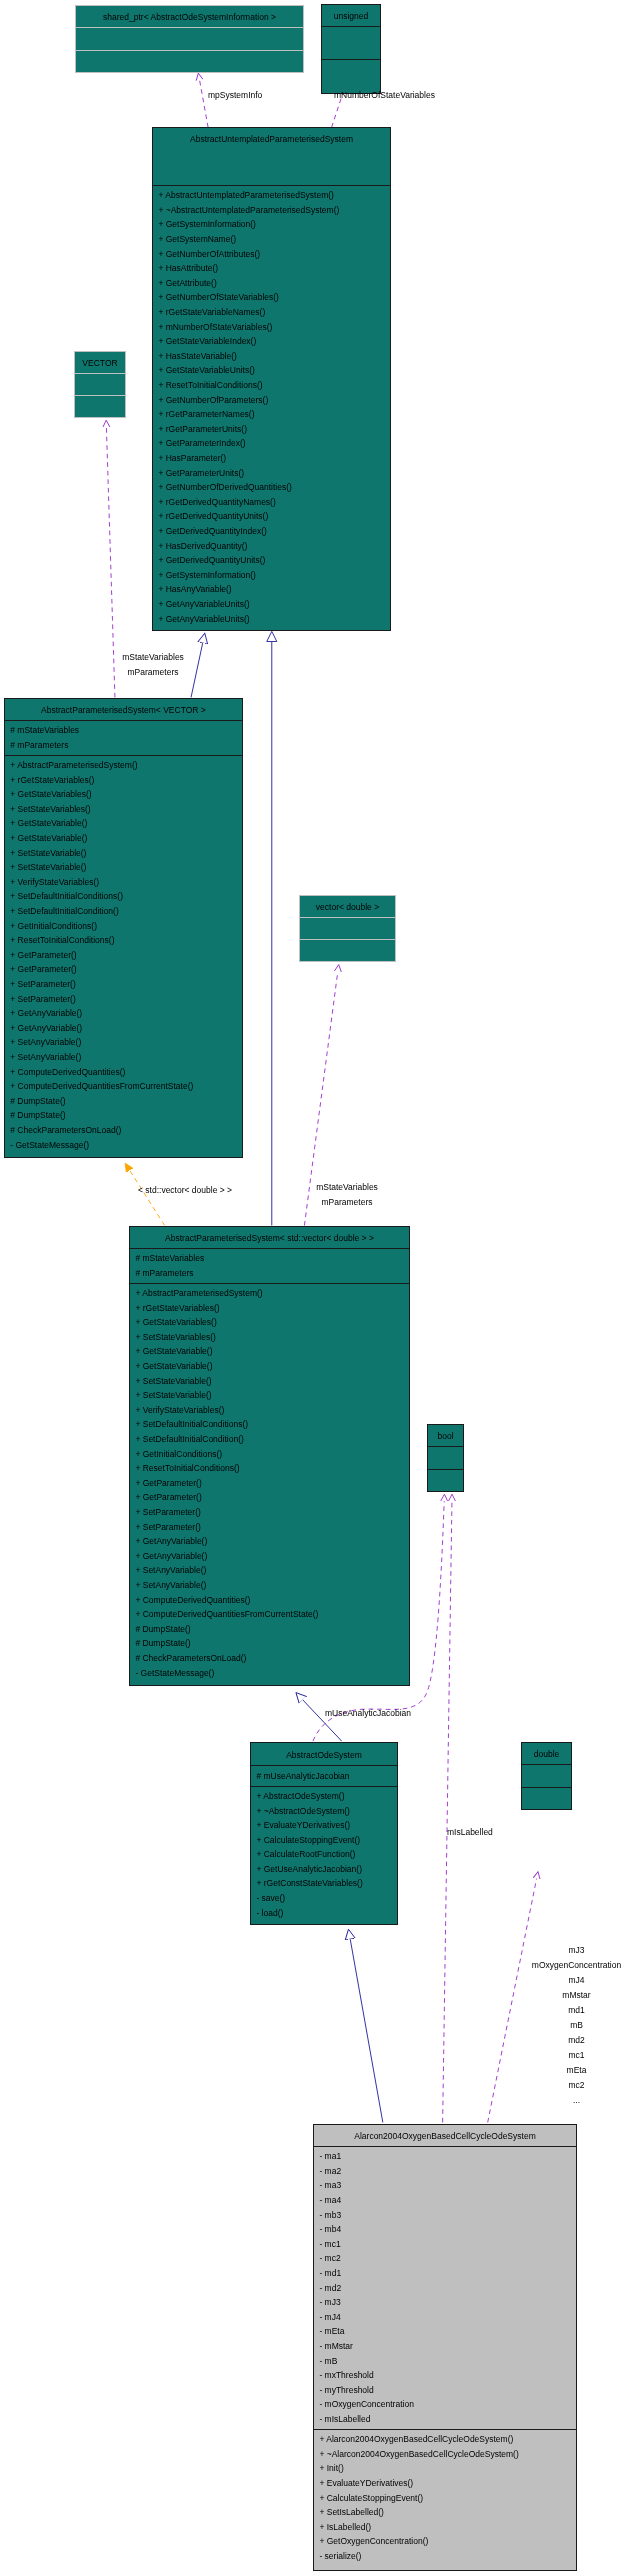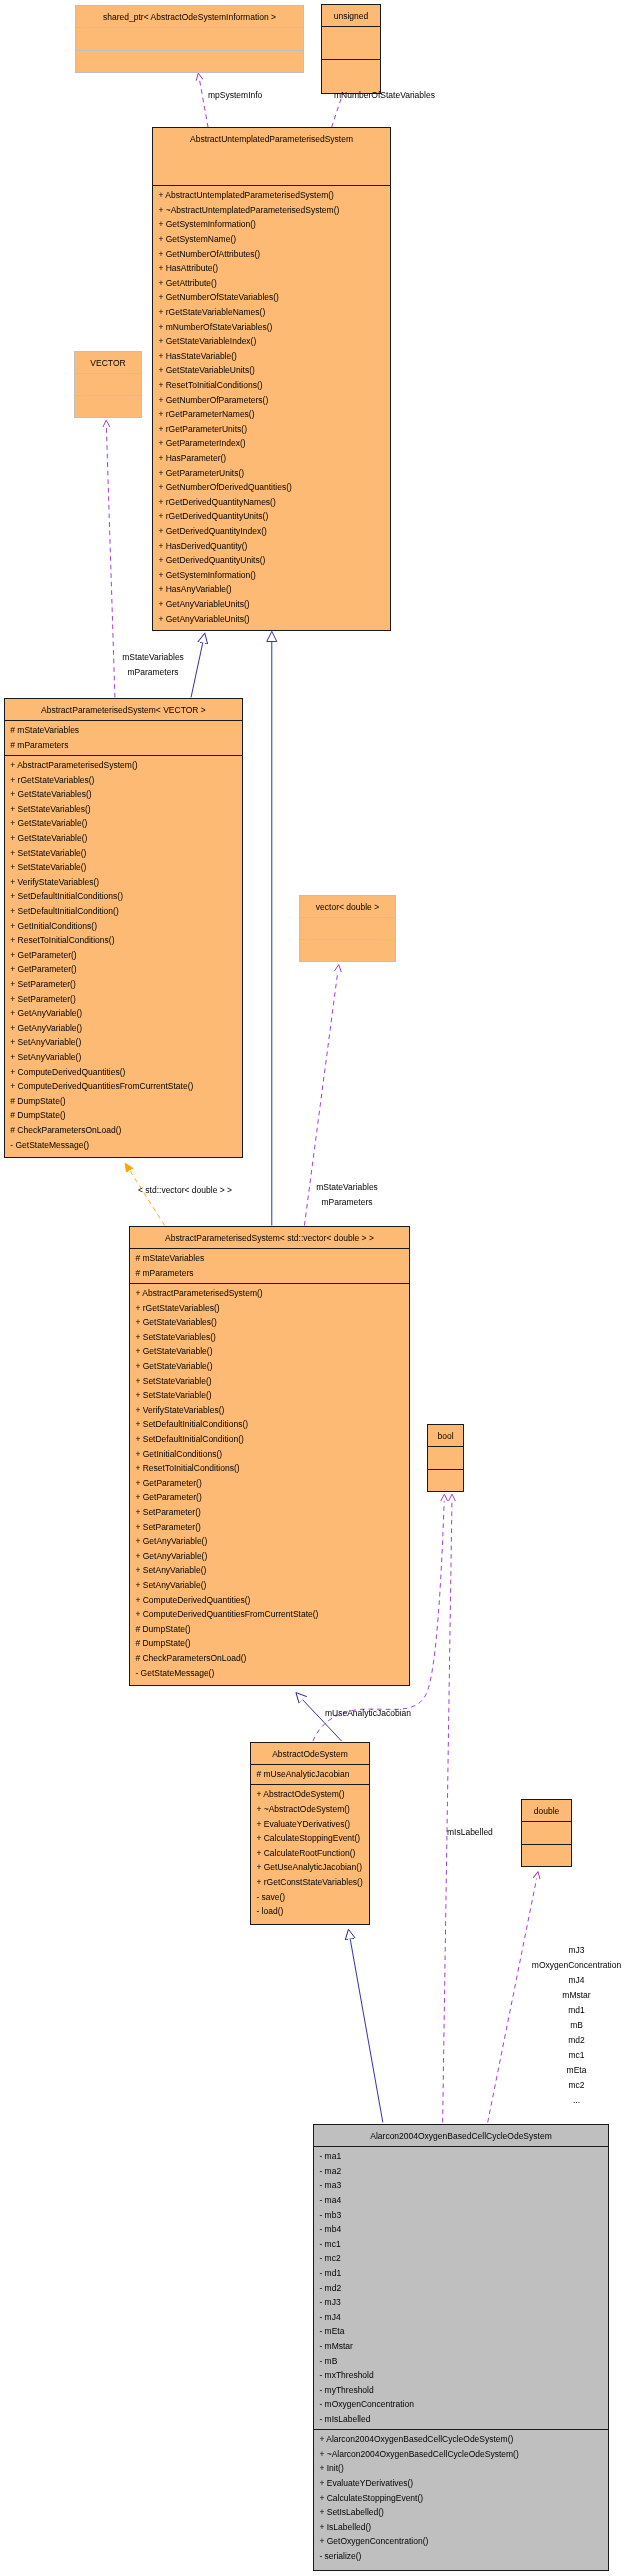--- a/index.html
+++ b/index.html
@@ -7,21 +7,21 @@
     position:relative; width:636px; height:2576px; background:#fff;
     font-family:"Liberation Sans","DejaVu Sans",sans-serif;
     font-size:8.5px; color:#000;
   }
   #edges { position:absolute; left:0; top:0; width:636px; height:2576px; }
   .e-usage    { stroke:var(--c-usage); fill:none; stroke-width:1.2; stroke-dasharray:6,5; }
   .e-inherit  { stroke:var(--c-inherit); fill:none; stroke-width:1.2; }
   .e-template { stroke:var(--c-template); fill:none; stroke-width:1.2; stroke-dasharray:6,5; }
 
   .cls {
-    position:absolute; background:#fdba74; border:0.8px solid #1a1a1a;
+    position:absolute; background:#0f766e; border:0.8px solid #1a1a1a;
     box-sizing:border-box; display:flex; flex-direction:column; overflow:hidden;
   }
   .cls.ext { border-color:var(--c-ext); }
   .cls.hl  { background:var(--c-hl); }
   .t { text-align:center; padding:3.9px 2.3px 3.1px; line-height:14px; white-space:nowrap; overflow:hidden; flex:0 0 auto; }
   .sec { border-top:0.8px solid; border-color:inherit; padding:2.3px 4.7px 2.3px 5.4px; flex:0 0 auto; }
   .row { line-height:14.6px; white-space:nowrap; }
   .empty { flex:1 1 auto; border-top:0.8px solid; border-color:inherit; }
 
   .lbl { position:absolute; white-space:nowrap; line-height:14.8px; }
@@ -103,21 +103,21 @@
         <div class="row">+ GetDerivedQuantityIndex()</div>
         <div class="row">+ HasDerivedQuantity()</div>
         <div class="row">+ GetDerivedQuantityUnits()</div>
         <div class="row">+ GetSystemInformation()</div>
         <div class="row">+ HasAnyVariable()</div>
         <div class="row">+ GetAnyVariableUnits()</div>
         <div class="row">+ GetAnyVariableUnits()</div>
       </div>
   </div>
 
-  <div class="cls ext" style="left:74px; top:351px; width:68px; height:67px;">
+  <div class="cls ext" style="left:74px; top:351px; width:52px; height:67px;">
     <div class="t">VECTOR</div>
     <div class="empty"></div>
     <div class="empty"></div>
   </div>
 
   <div class="cls" style="left: 3.9px; top: 698px; width: 239px; height: 460px; border-color: rgb(26, 26, 26);">
     <div class="t">AbstractParameterisedSystem&lt; VECTOR &gt;</div>
     <div class="sec">
         <div class="row"># mStateVariables</div>
         <div class="row"># mParameters</div>
@@ -195,45 +195,45 @@
         <div class="row">- GetStateMessage()</div>
       </div>
   </div>
 
   <div class="cls" style="left: 427px; top: 1424px; width: 37px; height: 68px; border-color: rgb(26, 26, 26);">
     <div class="t">bool</div>
     <div class="empty"></div>
     <div class="empty"></div>
   </div>
 
-  <div class="cls" style="left: 250px; top: 1742px; width: 120px; height: 183px; border-color: rgb(26, 26, 26);">
+  <div class="cls" style="left: 250px; top: 1742px; width: 148px; height: 183px; border-color: rgb(26, 26, 26); justify-content: center;">
     <div class="t">AbstractOdeSystem</div>
     <div class="sec">
         <div class="row"># mUseAnalyticJacobian</div>
       </div>
     <div class="sec">
         <div class="row">+ AbstractOdeSystem()</div>
         <div class="row">+ ~AbstractOdeSystem()</div>
         <div class="row">+ EvaluateYDerivatives()</div>
         <div class="row">+ CalculateStoppingEvent()</div>
         <div class="row">+ CalculateRootFunction()</div>
         <div class="row">+ GetUseAnalyticJacobian()</div>
         <div class="row">+ rGetConstStateVariables()</div>
         <div class="row">- save()</div>
         <div class="row">- load()</div>
       </div>
   </div>
 
-  <div class="cls" style="left: 521px; top: 1799px; width: 51px; height: 68px; border-color: rgb(26, 26, 26);">
+  <div class="cls" style="left: 521px; top: 1742px; width: 51px; height: 68px; border-color: rgb(26, 26, 26);">
     <div class="t">double</div>
     <div class="empty"></div>
     <div class="empty"></div>
   </div>
 
-  <div class="cls hl" style="left: 313px; top: 2124px; width: 296px; height: 447px; border-color: rgb(26, 26, 26);">
+  <div class="cls hl" style="left: 313px; top: 2124px; width: 264px; height: 447px; border-color: rgb(26, 26, 26);">
     <div class="t">Alarcon2004OxygenBasedCellCycleOdeSystem</div>
     <div class="sec">
         <div class="row">- ma1</div>
         <div class="row">- ma2</div>
         <div class="row">- ma3</div>
         <div class="row">- ma4</div>
         <div class="row">- mb3</div>
         <div class="row">- mb4</div>
         <div class="row">- mc1</div>
         <div class="row">- mc2</div>

